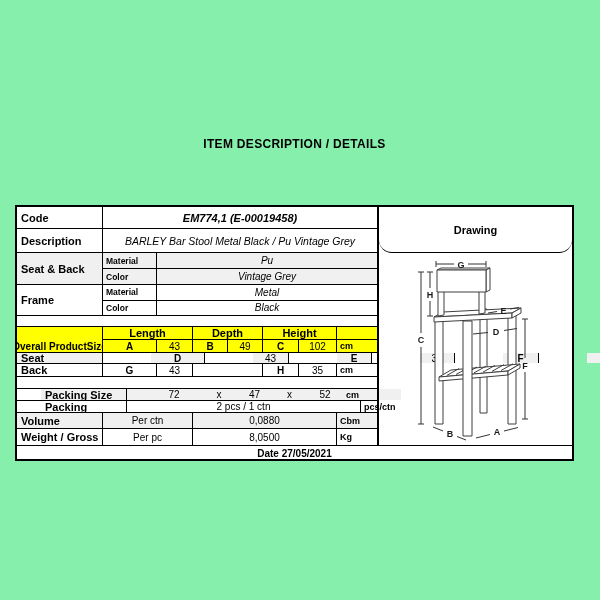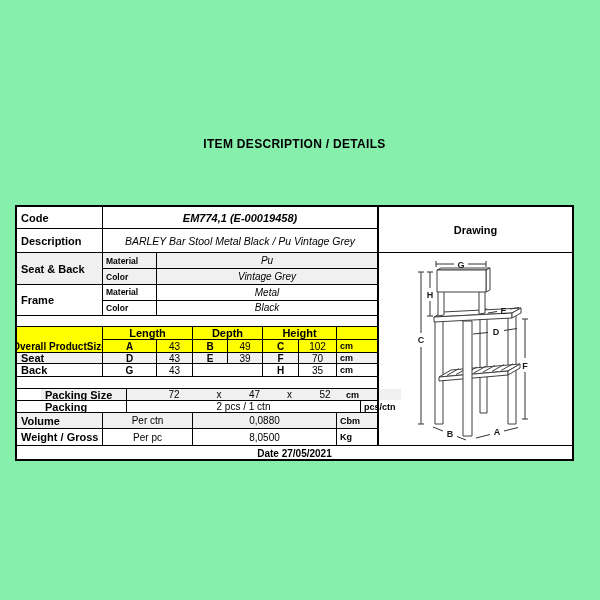--- a/index.html
+++ b/index.html
@@ -33,21 +33,21 @@
   .c.nbr{border-right:none;}
 
   
   .w86{flex:0 0 86px;} .w54{flex:0 0 54px;} .w36{flex:0 0 36px;}
   .w35{flex:0 0 35px;} .w38{flex:0 0 38px;} .w40{flex:0 0 40px;}
   .w90{flex:0 0 90px;} .w70{flex:0 0 70px;} .w74{flex:0 0 74px;}
   .w144{flex:0 0 144px;} .w234{flex:0 0 234px;} .w274{flex:0 0 274px;}
   .grow{flex:1;font-style:italic;}
 
   
-  .h22{height:22px;} .h24{height:24px;} .h16{height:16px;} .h13{height:13px;} .h12{height:12px;padding-left:24px;} .h11{height:11px;}
+  .h22{height:22px;} .h24{height:24px;} .h16{height:16px;} .h13{height:13px;} .h12{height:12px;padding-left:24px;} .h11{height:11px;gap:48px;}
   .h26{height:26px;} .h31{height:31px;} .h32{height:32px;}
 
   
   .lab{justify-content:flex-start;padding-left:4px;font-weight:bold;font-size:11px;}
   .key{justify-content:flex-start;padding-left:3px;font-weight:bold;font-size:8.5px;}
   .val{font-size:10px;}
   .valb{font-size:11px;font-weight:bold;}
   .unit{justify-content:flex-start;padding-left:3px;font-weight:bold;font-size:9px;}
   .szl{font-size:10px;font-weight:bold;}
   .szv{font-size:10px;}
@@ -65,21 +65,21 @@
   .sizehdr-label{
     line-height:1.05;font-size:10px;font-weight:bold;
     justify-content:center;align-items:flex-end;padding-left:0;
   }
 
   
   .draw-col{flex:1;border-left:2px solid #000;display:flex;flex-direction:column;box-sizing:border-box;}
   .draw-hdr{
     height:46px;flex:0 0 46px;border-bottom:1px solid #000;box-sizing:border-box;
     display:flex;align-items:center;justify-content:center;
-    font-weight:bold;font-size:11px;
+    font-weight:bold;font-size:11px;border-radius:13px;
   }
   .draw-area{flex:1;position:relative;}
   .draw-area svg{position:absolute;left:0;top:0;width:100%;height:100%;}
 
   .date-row{
     border-top:1px solid #000;height:14px;box-sizing:border-box;
     display:flex;align-items:flex-end;justify-content:center;
     font-size:10px;font-weight:bold;
   }
 

